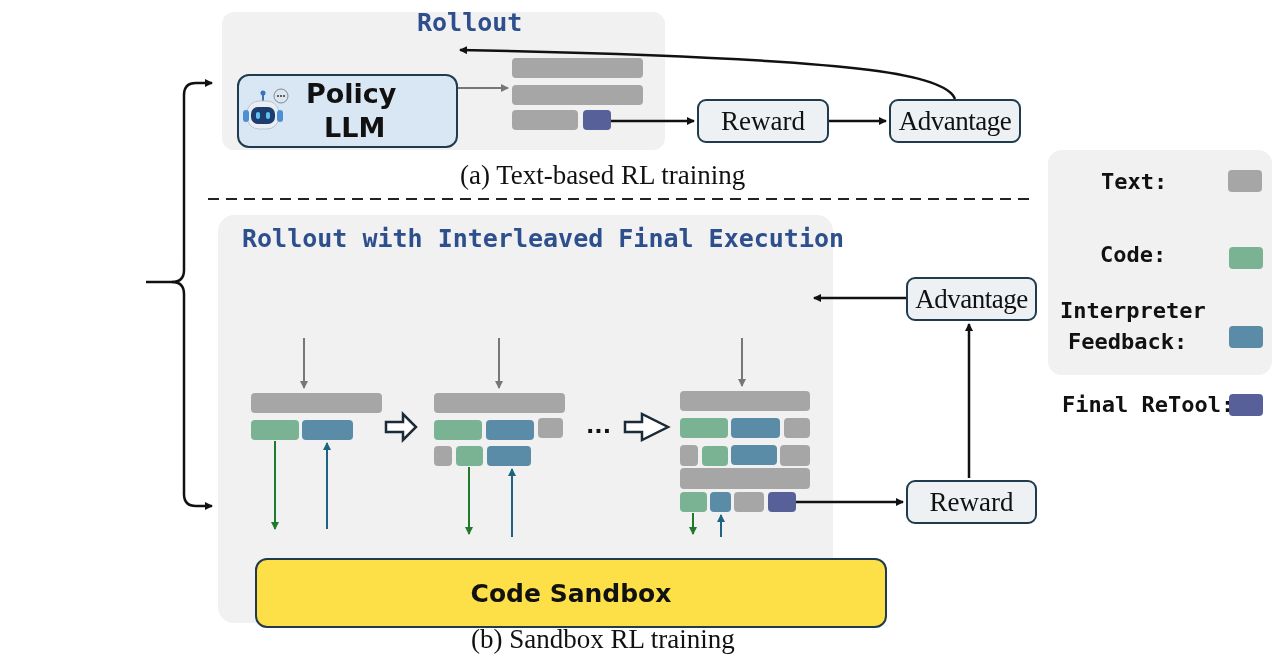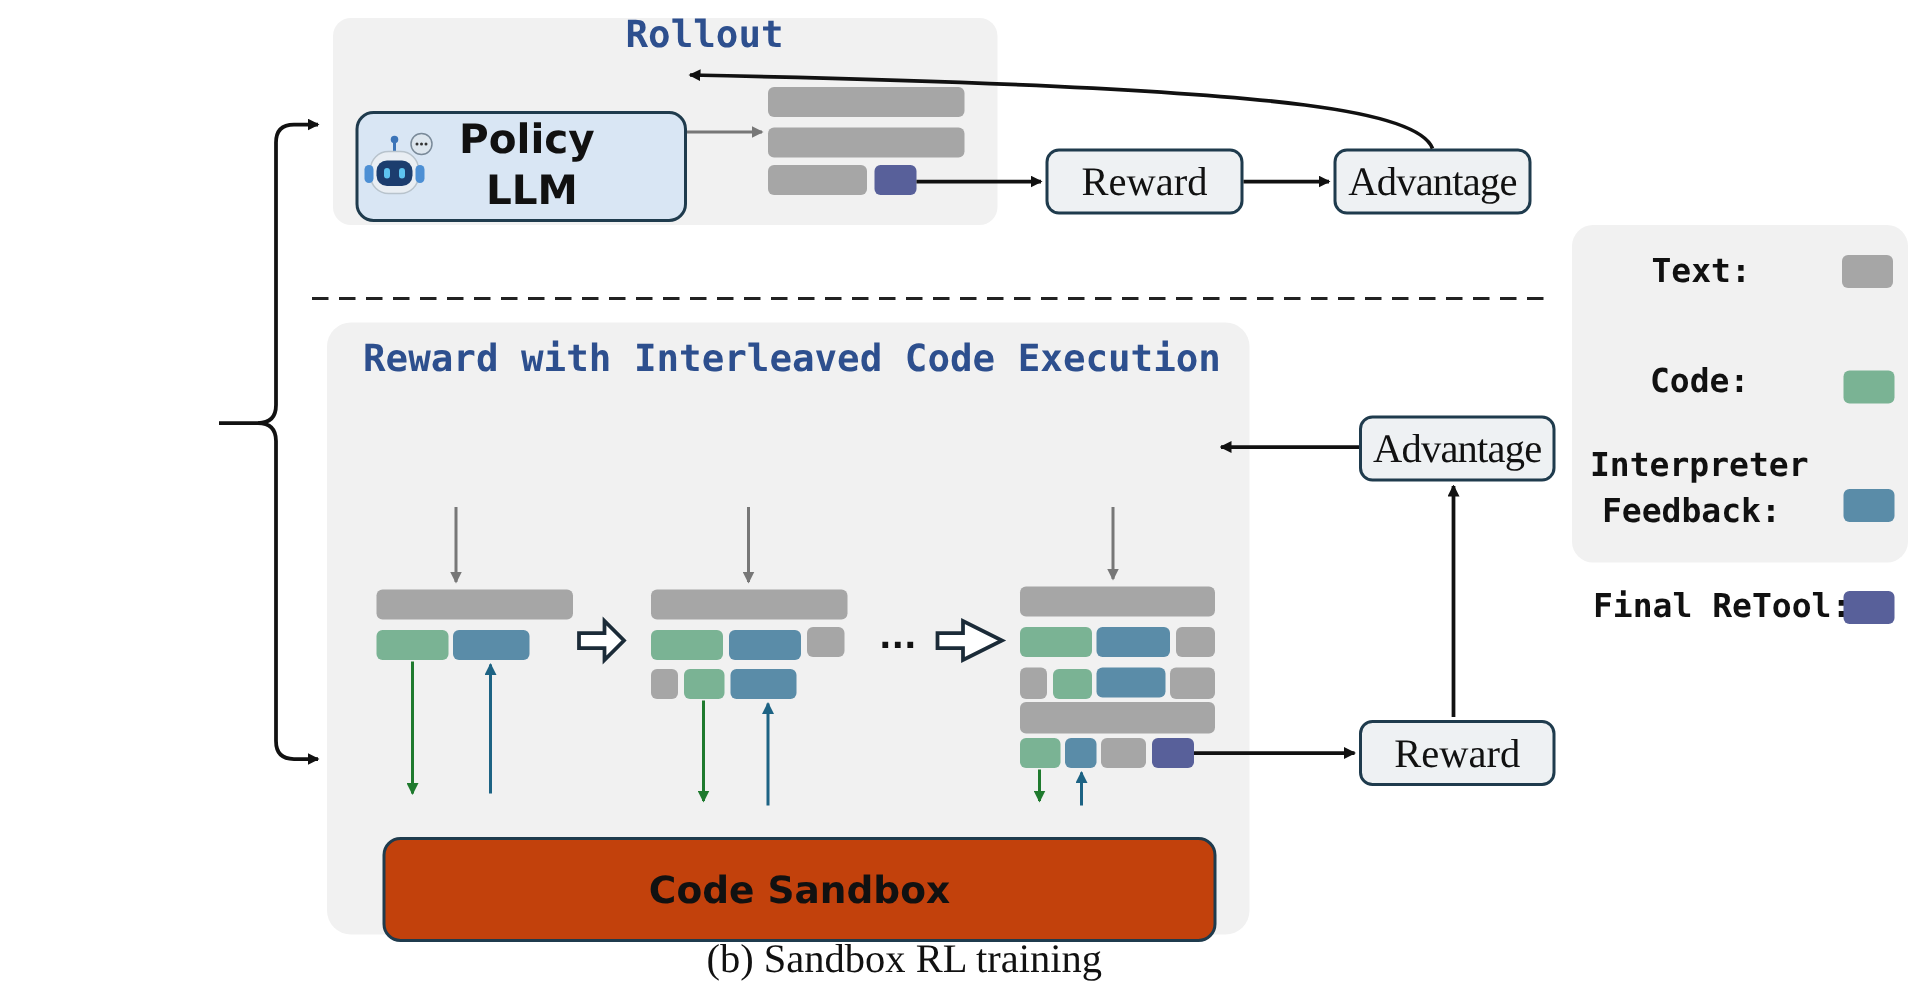--- a/index.html
+++ b/index.html
@@ -52,24 +52,25 @@
   </div>
 
   <div class="blk text" style="left:512px;top:58px;width:131px;height:20px;"></div>
   <div class="blk text" style="left:512px;top:85px;width:131px;height:20px;"></div>
   <div class="blk text" style="left:512px;top:110px;width:66px;height:20px;"></div>
   <div class="blk final" style="left:583px;top:110px;width:28px;height:20px;"></div>
 
   <div class="node" style="left:697px;top:99px;width:132px;height:44px;">Reward</div>
   <div class="node" style="left:889px;top:99px;width:132px;height:44px;letter-spacing:-0.5px;">Advantage</div>
 
+  <div class="caption" style="left:460px;top:160px;">(a) Text-based RL training</div>
 
 
   <div class="panel" style="left:218px;top:215px;width:615px;height:408px;border-radius:16px;"></div>
-  <div class="panel-title" style="left:242px;top:224px;font-size:25px;">Reward with Interleaved Code Execution</div>
+  <div class="panel-title" style="left:242px;top:224px;font-size:25px;">Rollout with Interleaved Final Execution</div>
 
 
   <div class="blk text" style="left:251px;top:393px;width:131px;height:20px;"></div>
   <div class="blk code" style="left:251px;top:420px;width:48px;height:20px;"></div>
   <div class="blk fb" style="left:302px;top:420px;width:51px;height:20px;"></div>
 
   <div class="blk text" style="left:434px;top:393px;width:131px;height:20px;"></div>
   <div class="blk code" style="left:434px;top:420px;width:48px;height:20px;"></div>
   <div class="blk fb" style="left:486px;top:420px;width:48px;height:20px;"></div>
   <div class="blk text" style="left:538px;top:418px;width:25px;height:20px;"></div>
@@ -86,21 +87,21 @@
   <div class="blk text" style="left:680px;top:445px;width:18px;height:21px;"></div>
   <div class="blk code" style="left:702px;top:446px;width:26px;height:20px;"></div>
   <div class="blk fb" style="left:731px;top:445px;width:46px;height:20px;"></div>
   <div class="blk text" style="left:780px;top:445px;width:30px;height:21px;"></div>
   <div class="blk text" style="left:680px;top:468px;width:130px;height:21px;"></div>
   <div class="blk code" style="left:680px;top:492px;width:27px;height:20px;"></div>
   <div class="blk fb" style="left:710px;top:492px;width:21px;height:20px;"></div>
   <div class="blk text" style="left:734px;top:492px;width:30px;height:20px;"></div>
   <div class="blk final" style="left:768px;top:492px;width:28px;height:20px;"></div>
 
-  <div class="llm" style="left:255px;top:537px;width:556px;height:70px;background:#c2410c;">
+  <div class="llm" style="left:255px;top:537px;width:632px;height:70px;background:#fde047;">
     <div class="bold-label" style="left:0;right:0;top:19px;text-align:center;font-size:25px;">Code Sandbox</div>
   </div>
 
   <div class="caption" style="left:471px;top:624px;">(b) Sandbox RL training</div>
 
   <div class="node" style="left:906px;top:277px;width:131px;height:44px;letter-spacing:-0.5px;">Advantage</div>
   <div class="node" style="left:906px;top:480px;width:131px;height:44px;">Reward</div>
 
   <div class="legend">
     <div class="leg-label" style="left:53px;top:16px;">Text:</div>

